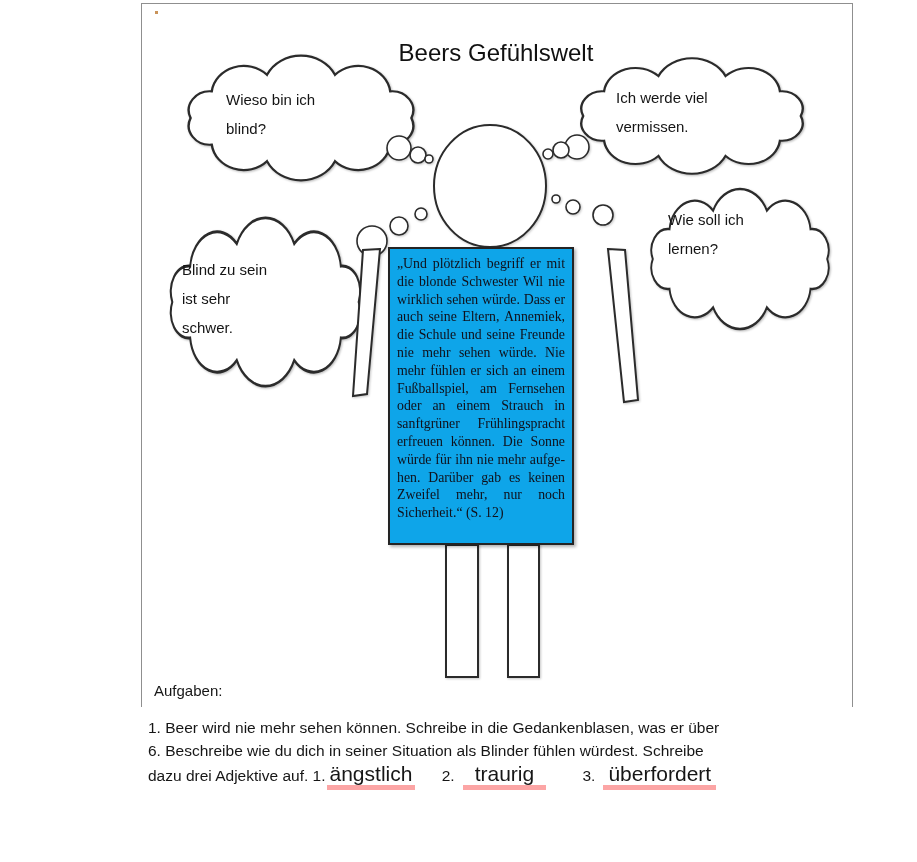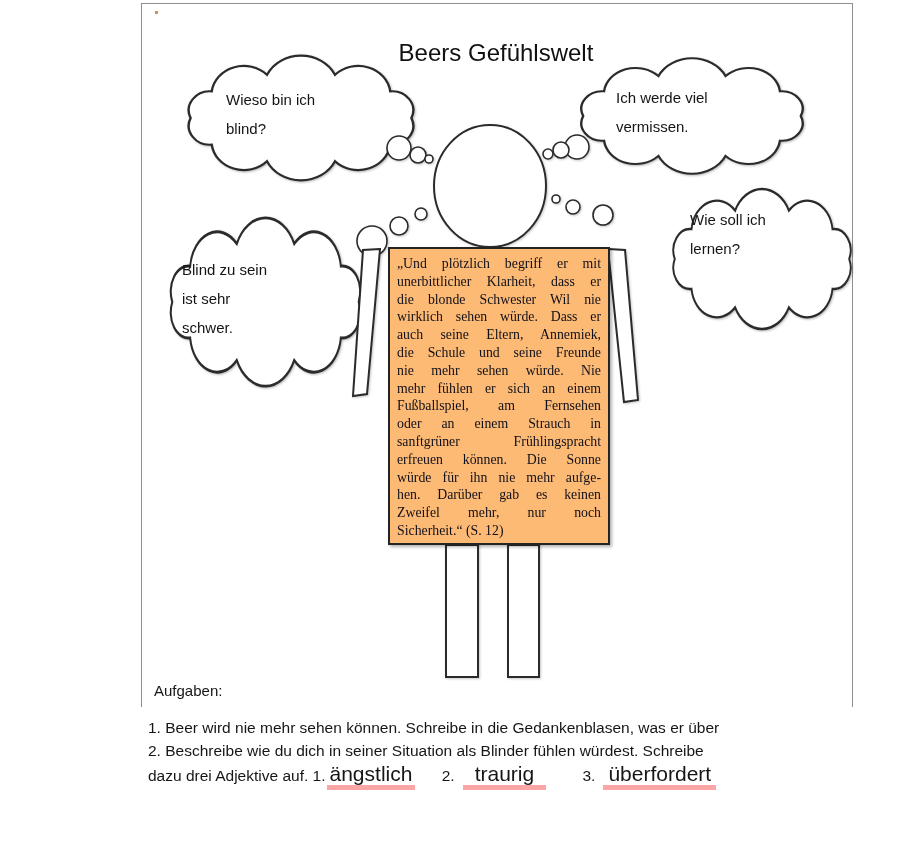--- a/index.html
+++ b/index.html
@@ -23,22 +23,22 @@
   .cloud-path{fill:#ffffff;stroke:#2b2b2b;stroke-width:2.6;}
   .cloud-text{position:absolute;font-size:15px;line-height:29px;color:#141414;white-space:pre-line;}
 
   
   #figure-svg{position:absolute;left:0;top:0;width:917px;height:862px;
               filter:drop-shadow(1.3px 1.3px 1px rgba(0,0,0,.22));pointer-events:none;}
   .fig-shape{fill:#ffffff;stroke:#2b2b2b;stroke-width:2;}
   .fig-thin{fill:#ffffff;stroke:#2b2b2b;stroke-width:1.6;}
 
   
-  .quote-box{position:absolute;left:352px;top:247px;width:222px;height:298px;
-             box-sizing:border-box;border:2px solid #242424;background:#fdba74;
+  .quote-box{position:absolute;left:352px;top:247px;width:186px;height:298px;
+             box-sizing:border-box;border:2px solid #242424;background:#0ea5e9;
              padding:6px 7px;box-shadow:2px 2px 3px rgba(0,0,0,.30);}
   .quote-line{font-family:"Liberation Serif",serif;font-size:13.8px;line-height:17.8px;
               color:#10101a;text-align:justify;text-align-last:justify;white-space:nowrap;}
   .quote-line:last-child{text-align-last:left;}
 
   
   .aufgaben{position:absolute;left:118px;top:682px;font-size:15px;color:#161616;}
   .tasks{position:absolute;left:112px;top:716px;width:640px;font-size:15.5px;
          line-height:23.2px;color:#161616;}
   .task-answer-line{margin-top:1px;white-space:nowrap;}
@@ -80,21 +80,21 @@
 
   <div class="cloud" style="left:113px;top:213px;width:233px;height:178px;">
     <svg viewBox="0 0 300 160" preserveAspectRatio="none">
       <path class="cloud-path" d="M270,80 A23,23 0 0 1 247,112.3 A35,35 0 0 1 187,132.3 A41,41 0 0 1 113,132.3 A35,35 0 0 1 53,112.3 A23,23 0 0 1 30,80 A23,23 0 0 1 53,47.7 A35,35 0 0 1 113,27.7 A41,41 0 0 1 187,27.7 A35,35 0 0 1 247,47.7 A23,23 0 0 1 270,80 Z"></path>
     </svg>
     <div class="cloud-text" style="left:33px;top:42px;">Blind zu sein
 ist sehr
 schwer.</div>
   </div>
 
-  <div class="cloud" style="left:617px;top:185px;width:218px;height:148px;">
+  <div class="cloud" style="left:595px;top:185px;width:218px;height:148px;">
     <svg viewBox="0 0 300 160" preserveAspectRatio="none">
       <path class="cloud-path" d="M270,80 A23,23 0 0 1 247,112.3 A35,35 0 0 1 187,132.3 A41,41 0 0 1 113,132.3 A35,35 0 0 1 53,112.3 A23,23 0 0 1 30,80 A23,23 0 0 1 53,47.7 A35,35 0 0 1 113,27.7 A41,41 0 0 1 187,27.7 A35,35 0 0 1 247,47.7 A23,23 0 0 1 270,80 Z"></path>
     </svg>
     <div class="cloud-text" style="left:37px;top:20px;">Wie soll ich
 lernen?</div>
   </div>
 
   <svg id="figure-svg" viewBox="0 0 917 862">
 
     <g>
@@ -122,42 +122,41 @@
     <polygon class="fig-shape" points="572,249 589,250 602,400 588,402"></polygon>
 
     <rect class="fig-shape" x="410" y="545" width="32" height="132"></rect>
     <rect class="fig-shape" x="472" y="545" width="31" height="132"></rect>
 
     <ellipse class="fig-shape" cx="454" cy="186" rx="56" ry="61"></ellipse>
   </svg>
 
   <div class="quote-box">
       <div class="quote-line">„Und plötzlich begriff er mit</div>
-      <div class="quote-line">unerbittlicher Klarheit, dass er</div>
       <div class="quote-line">die blonde Schwester Wil nie</div>
       <div class="quote-line">wirklich sehen würde. Dass er</div>
       <div class="quote-line">auch seine Eltern, Annemiek,</div>
       <div class="quote-line">die Schule und seine Freunde</div>
       <div class="quote-line">nie mehr sehen würde. Nie</div>
       <div class="quote-line">mehr fühlen er sich an einem</div>
       <div class="quote-line">Fußballspiel, am Fernsehen</div>
       <div class="quote-line">oder an einem Strauch in</div>
       <div class="quote-line">sanftgrüner Frühlingspracht</div>
       <div class="quote-line">erfreuen können. Die Sonne</div>
       <div class="quote-line">würde für ihn nie mehr aufge-</div>
       <div class="quote-line">hen. Darüber gab es keinen</div>
       <div class="quote-line">Zweifel mehr, nur noch</div>
       <div class="quote-line">Sicherheit.“ (S. 12)</div>
     </div>
 
   <div class="aufgaben">Aufgaben:</div>
 
   <div class="tasks">
     <div>1. Beer wird nie mehr sehen können. Schreibe in die Gedankenblasen, was er über</div>
-    <div>2. Beschreibe wie du dich in seiner Situation als Blinder fühlen würdest. Schreibe</div>
+    <div>6. Beschreibe wie du dich in seiner Situation als Blinder fühlen würdest. Schreibe</div>
     <div class="task-answer-line">
       <span>dazu drei Adjektive auf. 1.</span><span class="answer a1">ängstlich</span>
       <span class="num2">2.</span><span class="answer a2">traurig</span>
       <span class="num3">3.</span><span class="answer a3">überfordert</span>
     </div>
   </div>
 
 </div>
 
 </body></html>

